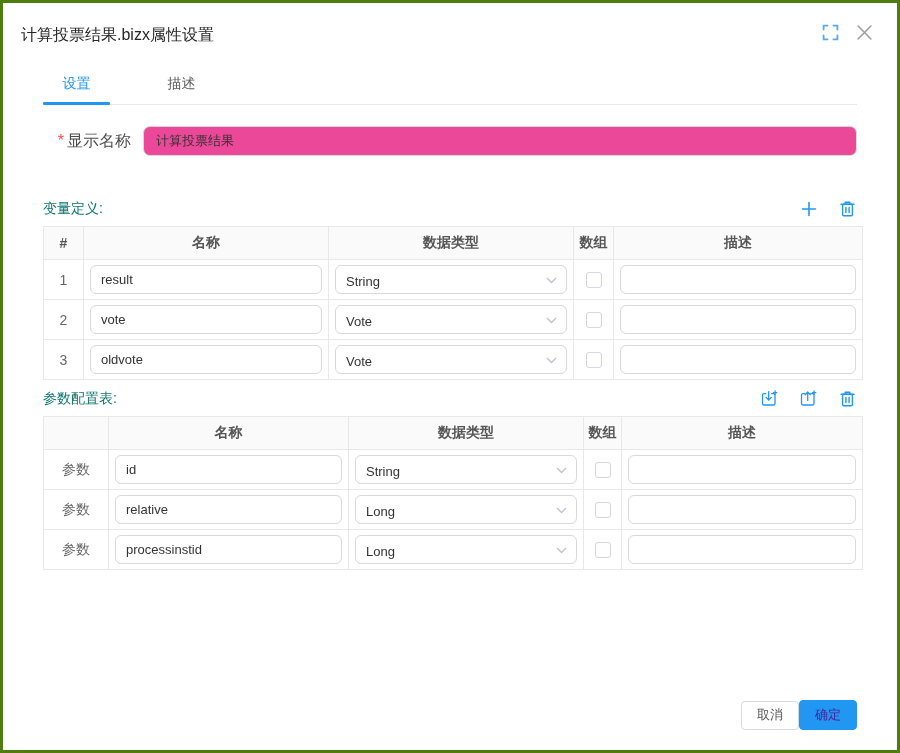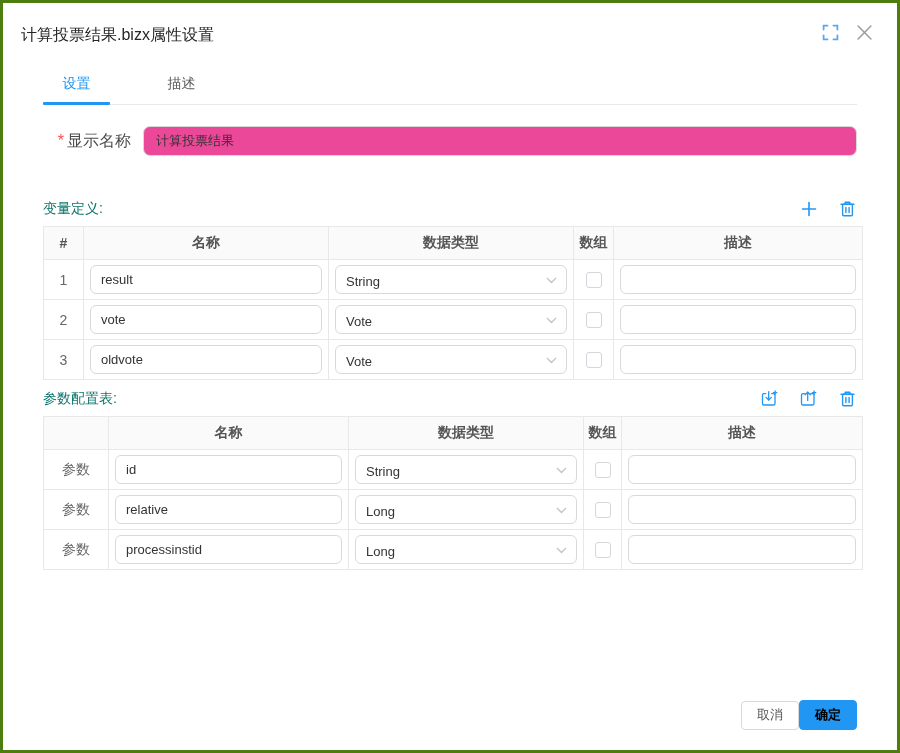--- a/index.html
+++ b/index.html
@@ -67,21 +67,21 @@
   .cell-select .chev{ position:absolute; right:9px; top:50%; transform:translateY(-42%); }
   .checkbox{
     display:inline-block; width:16px; height:16px; border:1px solid #d4d6db;
     border-radius:3px; background:#fff; vertical-align:middle; cursor:pointer;
   }
   
   .dialog-footer{ margin-top:auto; display:flex; justify-content:flex-end; align-items:center; padding:0 40px 20px 0; }
   .btn{ height:29px; border-radius:4px; font-size:13px; padding:0 15px; cursor:pointer;
         font-family:"Liberation Sans","DejaVu Sans",sans-serif; }
   .btn-cancel{ background:#fff; border:1px solid #d9d9d9; color:#555; }
-  .btn-confirm{ background:#2196f3; border:1px solid #2196f3; color:#000000; height:30px;font-weight:bold; }
+  .btn-confirm{ background:#2196f3; border:1px solid #2196f3; color:#4c1d95; height:30px; }
 </style>
 </head>
 <body>
 
 <div class="dialog">
 
   <div class="dialog-header">
     <span class="dialog-title">计算投票结果.bizx属性设置</span>
     <span class="header-icons">
       <span class="icon-btn">

